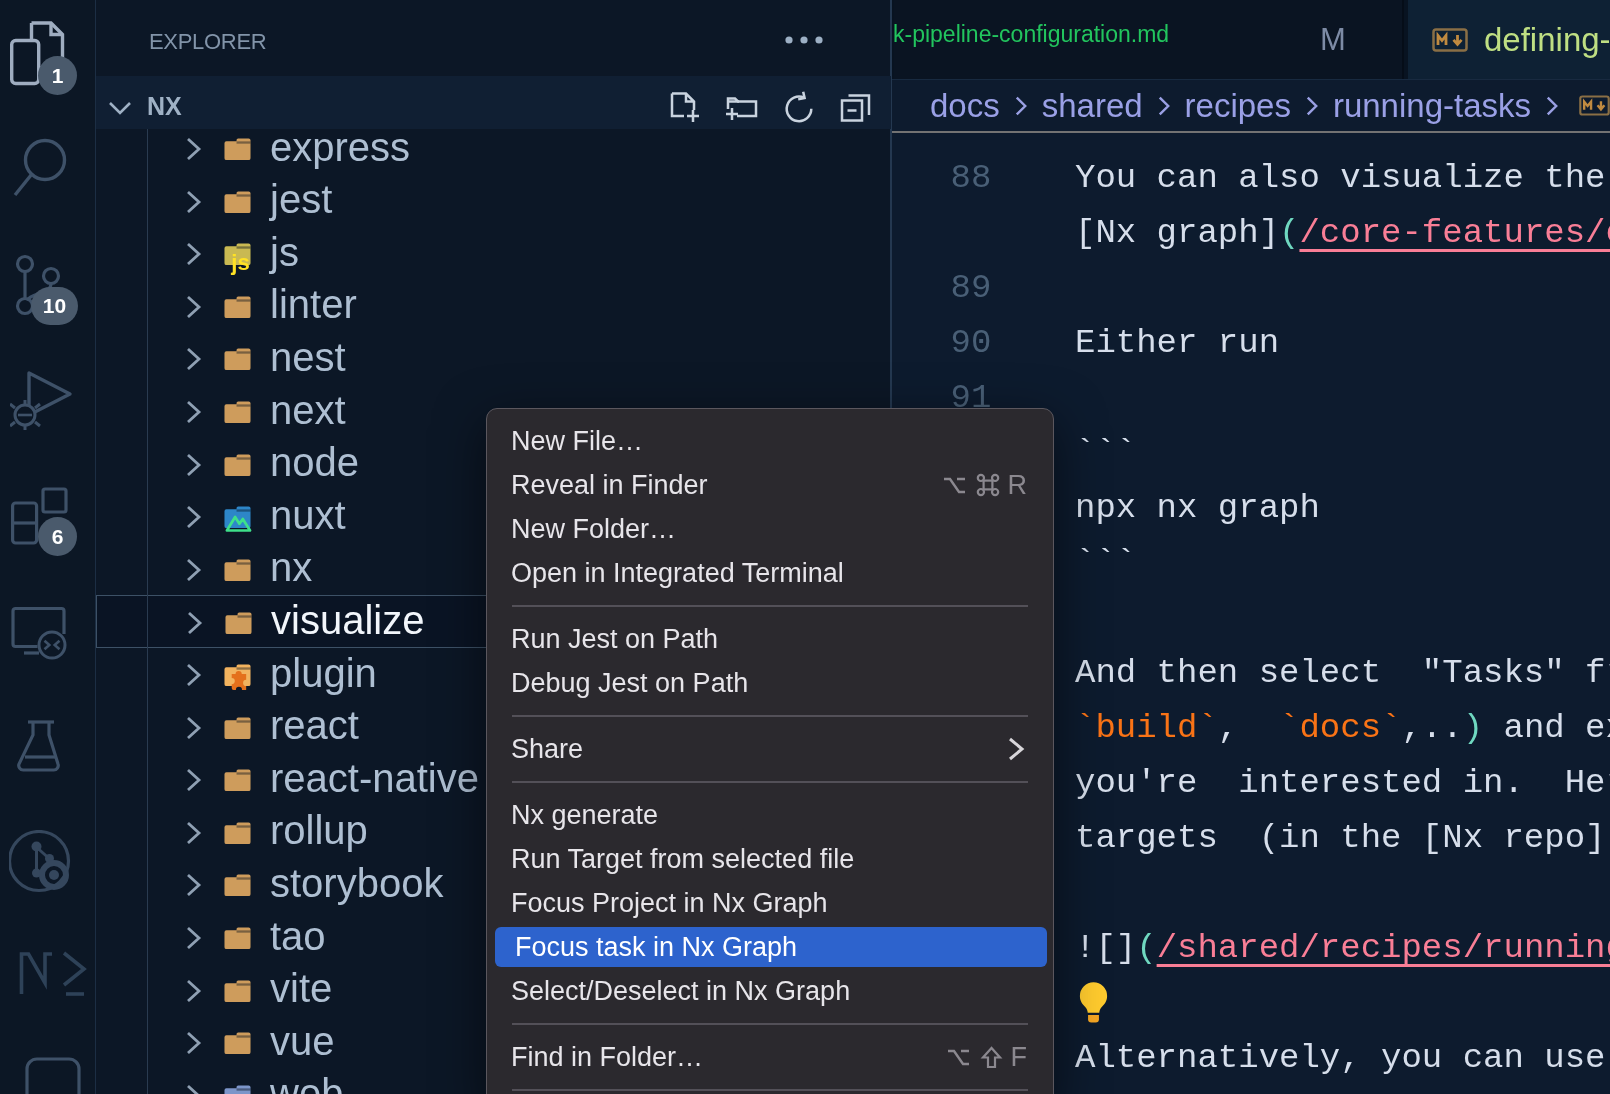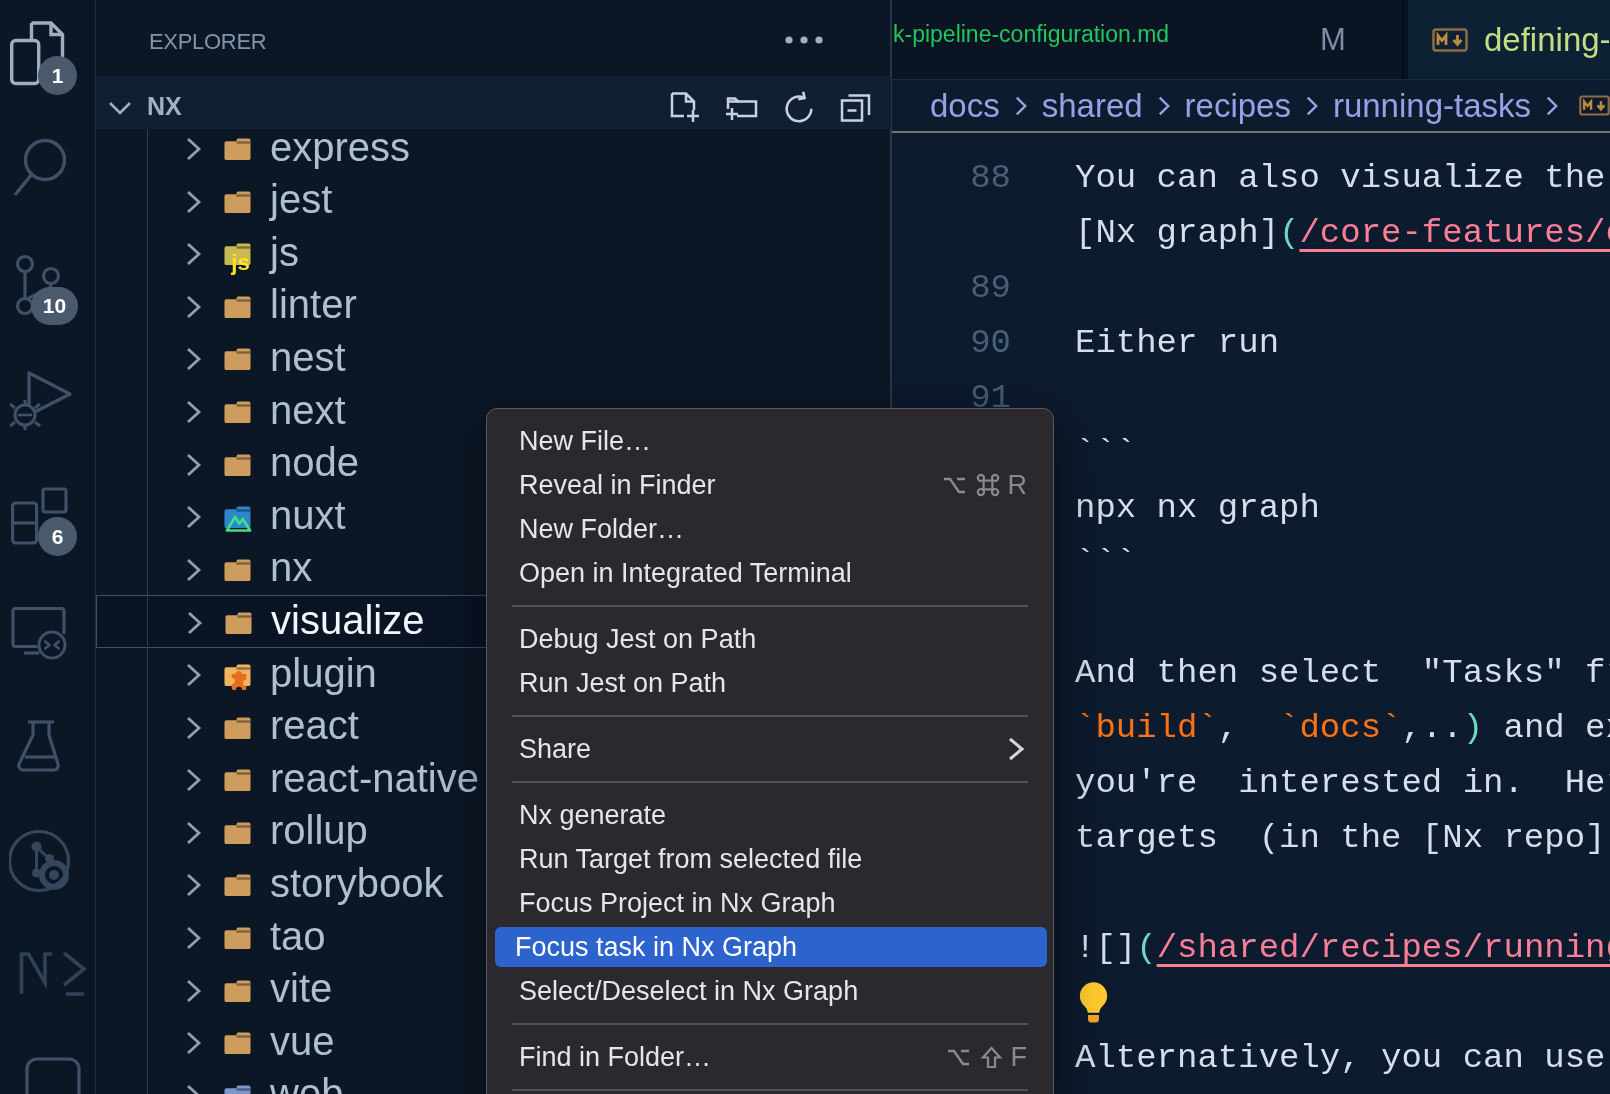--- a/index.html
+++ b/index.html
@@ -25,29 +25,29 @@
   
   #editor { left:892px; top:0; width:718px; height:1094px; background:#0d1b2e; }
   #tabstrip { left:892px; top:0; width:718px; height:79px; background:#081321; }
   #tab2 { left:1408px; top:0; width:202px; height:79px; background:#0e2134; }
   #crumbs { left:892px; top:79px; width:718px; height:54px; background:#0d1b2e;
             border-top:1px solid #182a40; border-bottom:2px solid #737373;
             font-size:33px; color:#9aa0e6; display:flex; align-items:center; }
   .code { position:absolute; left:1075px; font-family:"Liberation Mono", monospace; font-size:34px;
           color:#d6deeb; white-space:pre; transform:translateY(-50%); }
   .lnum { position:absolute; font-family:"Liberation Mono", monospace; font-size:34px; color:#495f76;
-          width:80px; text-align:right; left:931px; transform:translateY(-50%); }
+          width:80px; text-align:center; left:931px; transform:translateY(-50%); }
   .teal { color:#6fd8c0; }
   .pink { color:#f97e96; text-decoration:underline; text-decoration-thickness:3px; text-underline-offset:7px; }
   .grn  { color:#f97316; }
   
   #menu { left:486px; top:408px; width:568px; height:700px; background:#2b292e;
           border:1px solid #5b575e; border-radius:11px; padding-top:10px;
           box-shadow:0 14px 50px rgba(0,0,0,0.55); }
-  .mi { height:44px; display:flex; align-items:center; padding-left:32px; padding-right:26px;
+  .mi { height:44px; display:flex; align-items:center; padding-left:24px; padding-right:26px;
         font-size:27px; color:#e7e5ea; position:relative; }
   .msep { height:22px; display:flex; align-items:center; }
   .msep div { height:2px; background:#535058; margin-left:25px; margin-right:25px; width:100%; }
   .hl { margin:2px 8px; height:40px; border-radius:6px; background:#2d63cd; width:552px;
         display:flex; align-items:center; padding-left:20px; font-size:27px; color:#fff; }
   .short { margin-left:auto; display:flex; align-items:center; gap:6px; color:#8b888f; font-size:27px; }
 </style>
 </head>
 <body>
 <div class="abs" id="sidebar"></div>
@@ -342,22 +342,22 @@
           <circle cx="6.9" cy="21.1" r="3.1" fill="none" stroke="#8b888f" stroke-width="2.2"></circle>
           <circle cx="21.1" cy="21.1" r="3.1" fill="none" stroke="#8b888f" stroke-width="2.2"></circle>
         </svg>
         <span>R</span>
       </span></div>
   <div class="mi">New Folder…</div>
   <div class="mi">Open in Integrated Terminal</div>
   <div class="msep">
       <div></div>
     </div>
+  <div class="mi">Run Jest on Path</div>
   <div class="mi">Debug Jest on Path</div>
-  <div class="mi">Run Jest on Path</div>
   <div class="msep">
       <div></div>
     </div>
   <div class="mi">Share<span class="short" style="color:#dcdade">
         <svg width="22" height="30" viewBox="0 0 22 30">
           <polyline points="5,5 17,15 5,25" fill="none" stroke="#d8d6da" stroke-width="3"></polyline>
         </svg>
       </span></div>
   <div class="msep">
       <div></div>

